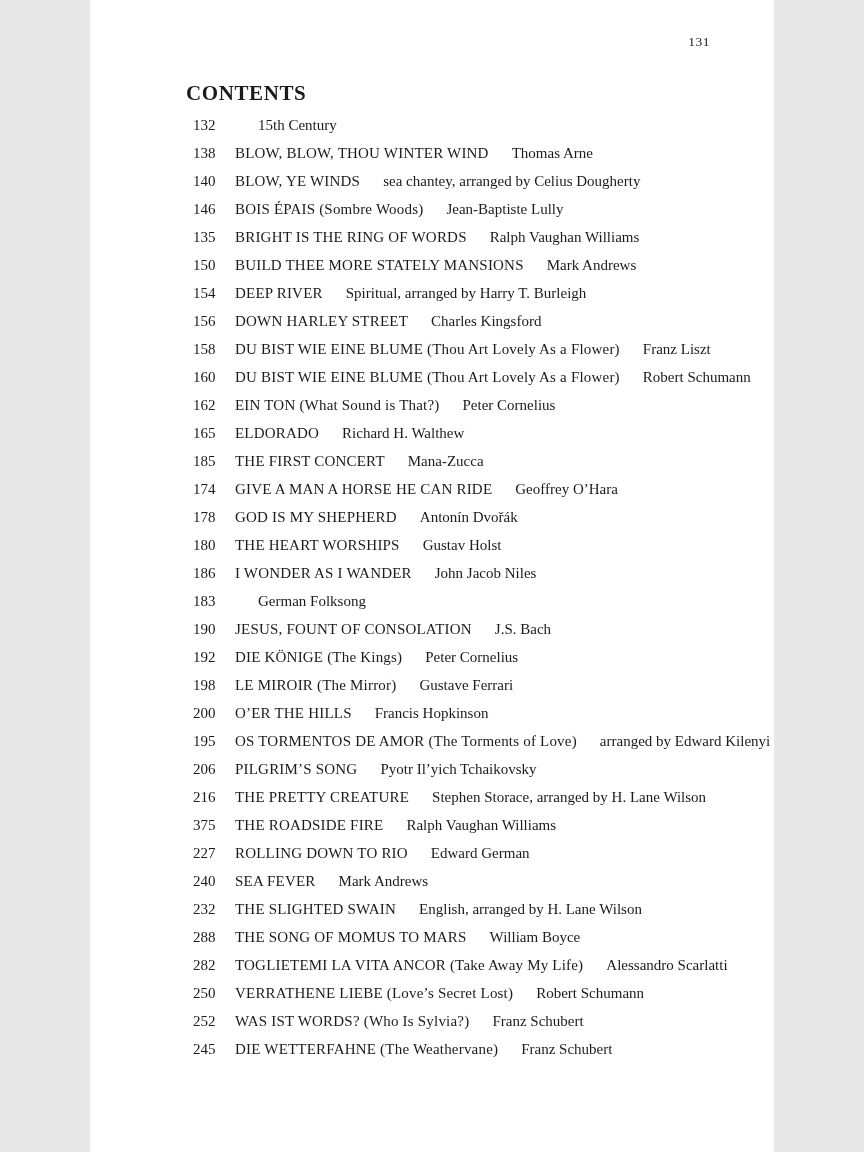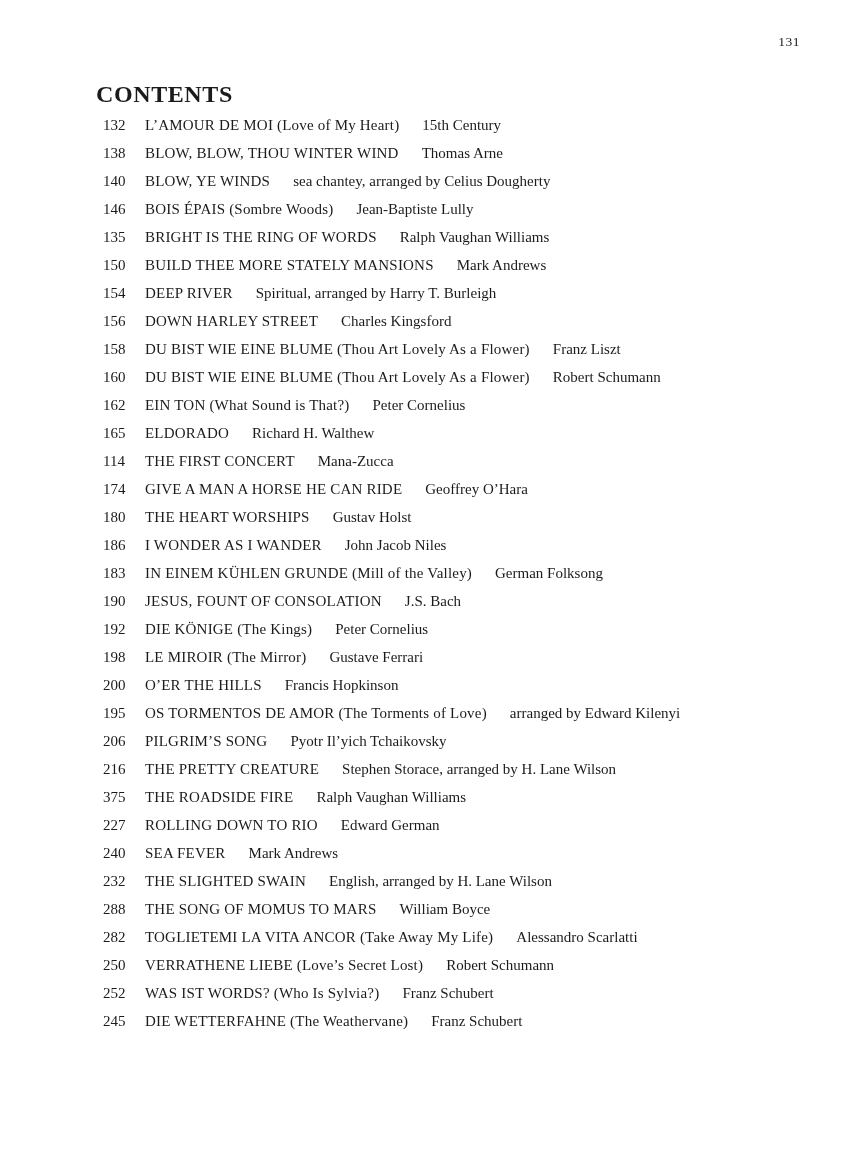--- a/index.html
+++ b/index.html
@@ -2,41 +2,41 @@
 <html><head>
 <meta charset="utf-8">
 <style>
   html, body {
     margin: 0;
     padding: 0;
     background: #e8e8e8;
   }
   .page {
     position: relative;
-    width: 864px;
+    width: 684px;
     height: 1152px;
     margin: 0 auto;
     background: #ffffff;
     color: #1b1b1b;
     font-family: "Liberation Serif", "DejaVu Serif", serif;
     overflow: hidden;
   }
   .folio {
     position: absolute;
     top: 34px;
     right: 64px;
     font-size: 13.5px;
     letter-spacing: 0.5px;
   }
   .heading {
     position: absolute;
     top: 81px;
     left: 96px;
     margin: 0;
-    font-size: 24px;
+    font-size: 21px;
     font-weight: bold;
     letter-spacing: 0.6px;
   }
   .toc {
     position: absolute;
     top: 117px;
     left: 103px;
     right: 48px;
   }
   .row {
@@ -61,21 +61,20 @@
 <body>
 
 <div class="page">
   <div class="folio">131</div>
 
   <h1 class="heading">CONTENTS</h1>
 
   <div class="toc" id="toc-list">
       <div class="row">
         <span class="num">132</span>
-        <span class="title">L’AMOUR DE MOI (Love of My Heart)</span>
         <span class="composer">15th Century</span>
       </div>
       <div class="row">
         <span class="num">138</span>
         <span class="title">BLOW, BLOW, THOU WINTER WIND</span>
         <span class="composer">Thomas Arne</span>
       </div>
       <div class="row">
         <span class="num">140</span>
         <span class="title">BLOW, YE WINDS</span>
@@ -120,42 +119,46 @@
         <span class="num">162</span>
         <span class="title">EIN TON (What Sound is That?)</span>
         <span class="composer">Peter Cornelius</span>
       </div>
       <div class="row">
         <span class="num">165</span>
         <span class="title">ELDORADO</span>
         <span class="composer">Richard H. Walthew</span>
       </div>
       <div class="row">
-        <span class="num">114</span>
+        <span class="num">185</span>
         <span class="title">THE FIRST CONCERT</span>
         <span class="composer">Mana-Zucca</span>
       </div>
       <div class="row">
         <span class="num">174</span>
         <span class="title">GIVE A MAN A HORSE HE CAN RIDE</span>
         <span class="composer">Geoffrey O’Hara</span>
       </div>
       <div class="row">
+        <span class="num">178</span>
+        <span class="title">GOD IS MY SHEPHERD</span>
+        <span class="composer">Antonín Dvořák</span>
+      </div>
+      <div class="row">
         <span class="num">180</span>
         <span class="title">THE HEART WORSHIPS</span>
         <span class="composer">Gustav Holst</span>
       </div>
       <div class="row">
         <span class="num">186</span>
         <span class="title">I WONDER AS I WANDER</span>
         <span class="composer">John Jacob Niles</span>
       </div>
       <div class="row">
         <span class="num">183</span>
-        <span class="title">IN EINEM KÜHLEN GRUNDE (Mill of the Valley)</span>
         <span class="composer">German Folksong</span>
       </div>
       <div class="row">
         <span class="num">190</span>
         <span class="title">JESUS, FOUNT OF CONSOLATION</span>
         <span class="composer">J.S. Bach</span>
       </div>
       <div class="row">
         <span class="num">192</span>
         <span class="title">DIE KÖNIGE (The Kings)</span>

